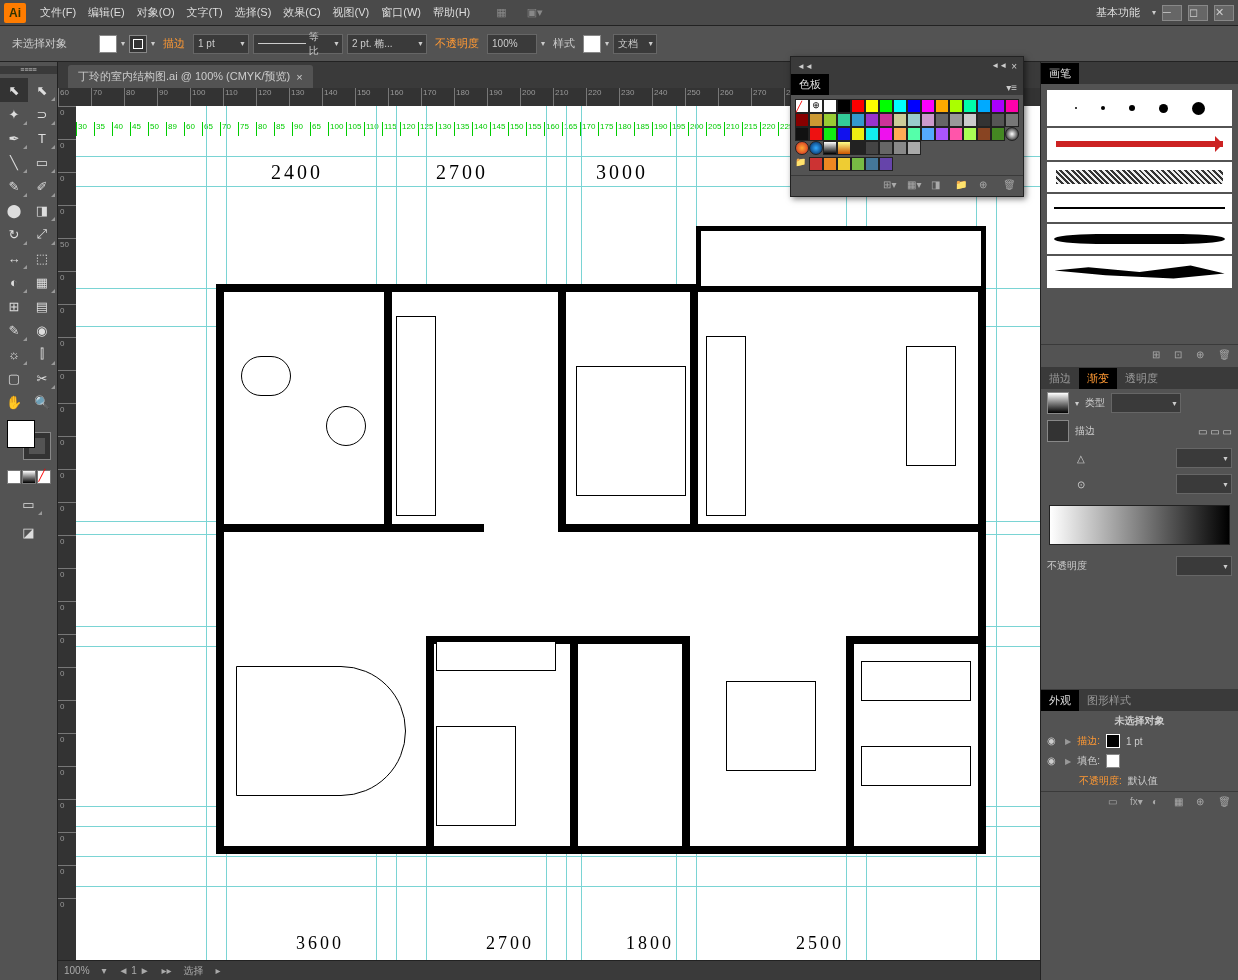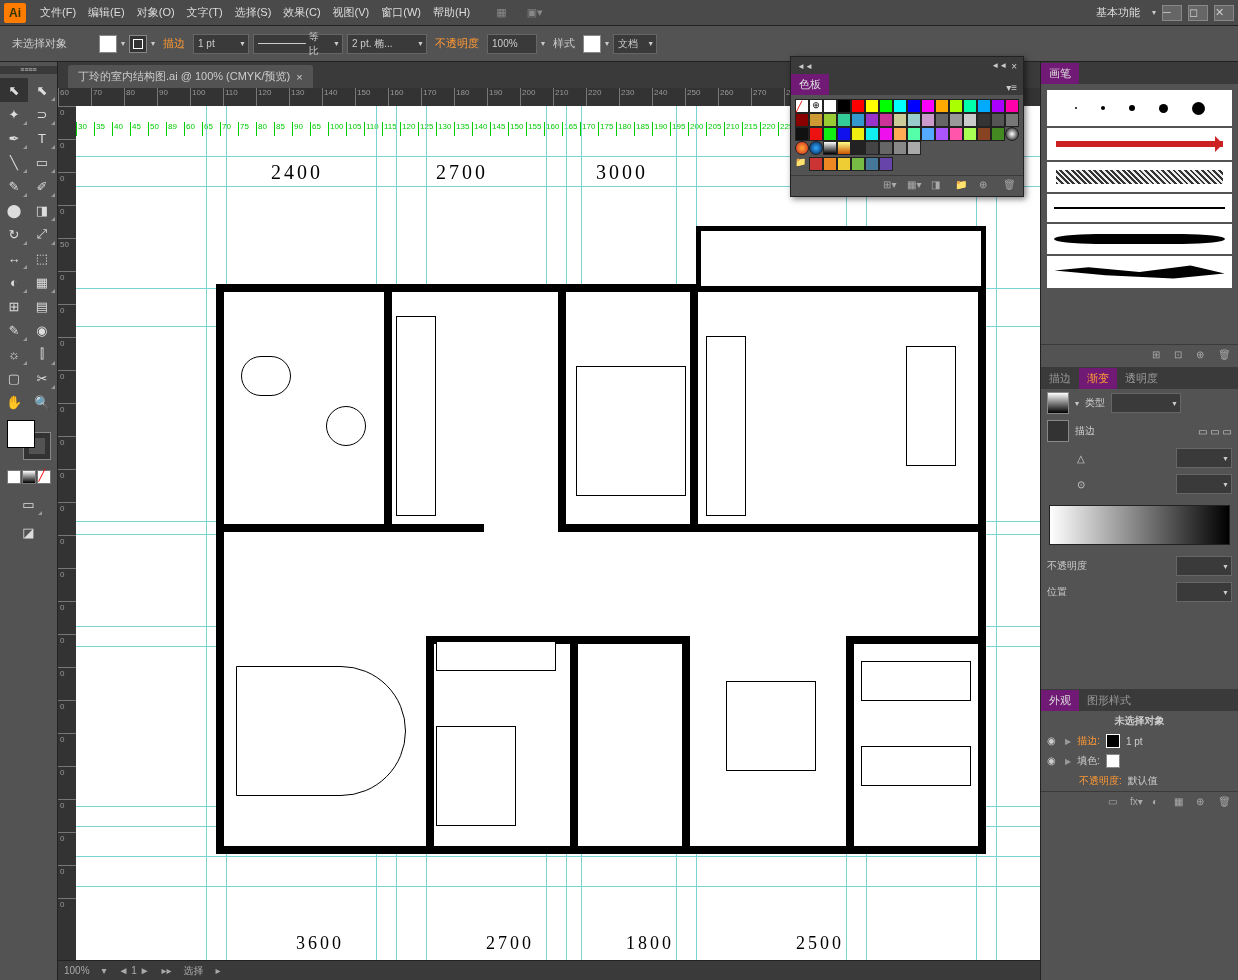--- a/index.html
+++ b/index.html
@@ -61,21 +61,21 @@
 .dim-top { position: absolute; font-family: Georgia, serif; font-size: 20px; color: #000; letter-spacing: 3px; }
 .dim-bot { position: absolute; font-family: Georgia, serif; font-size: 18px; color: #000; letter-spacing: 3px; bottom: 6px; }
 .wall-outer { position: absolute; border: 7px solid #000; background: #fff; }
 .wall-inner { position: absolute; background: #000; }
 .furniture { position: absolute; border: 1px solid #000; background: #fff; }
 
 
 .panels { width: 198px; background: #535353; display: flex; flex-direction: column; border-left: 1px solid #222; }
 .panel-tabs { height: 22px; background: #3a3a3a; display: flex; align-items: flex-end; font-size: 11px; }
 .ptab { padding: 3px 8px; color: #999; cursor: pointer; }
-.ptab.active { background: #701a75; color: #ddd; }
+.ptab.active { background: #000000; color: #ddd; }
 .ptab.orange { color: #ff9933; }
 .panel-body { padding: 6px; }
 .brushes-panel { height: 260px; background: #535353; overflow: hidden; }
 .brush-item { height: 36px; background: #fff; margin-bottom: 2px; display: flex; align-items: center; justify-content: center; position: relative; }
 .brush-dots { display: flex; gap: 24px; align-items: center; }
 .brush-dot { width: 5px; height: 5px; background: #000; border-radius: 50%; }
 .gradient-panel { height: 300px; }
 .grad-row { display: flex; align-items: center; gap: 6px; padding: 3px 6px; font-size: 10px; }
 .grad-sw { width: 22px; height: 22px; border: 1px solid #888; background: linear-gradient(#fff, #000); }
 .grad-bar { height: 40px; margin: 8px; background: linear-gradient(to right, #fff, #000); border: 1px solid #222; }
@@ -475,24 +475,20 @@
             <span style="margin-left:30px">△</span>
             <div class="ctrl-select" style="width:56px;margin-left:auto"></div>
           </div>
         <div class="grad-row">
             <span style="margin-left:30px">⊙</span>
             <div class="ctrl-select" style="width:56px;margin-left:auto"></div>
           </div>
         <div class="grad-bar"></div>
         <div class="grad-row">
             <span>不透明度</span>
-            <div class="ctrl-select" style="width:56px;margin-left:auto"></div>
-          </div>
-        <div class="grad-row">
-            <span>位置</span>
             <div class="ctrl-select" style="width:56px;margin-left:auto"></div>
           </div>
       </div>
 
       <div class="panel-tabs">
         <div class="ptab active">外观</div>
         <div class="ptab">图形样式</div>
       </div>
       <div class="appearance-panel">
         <div class="appear-row" style="justify-content:center;font-weight:bold">

